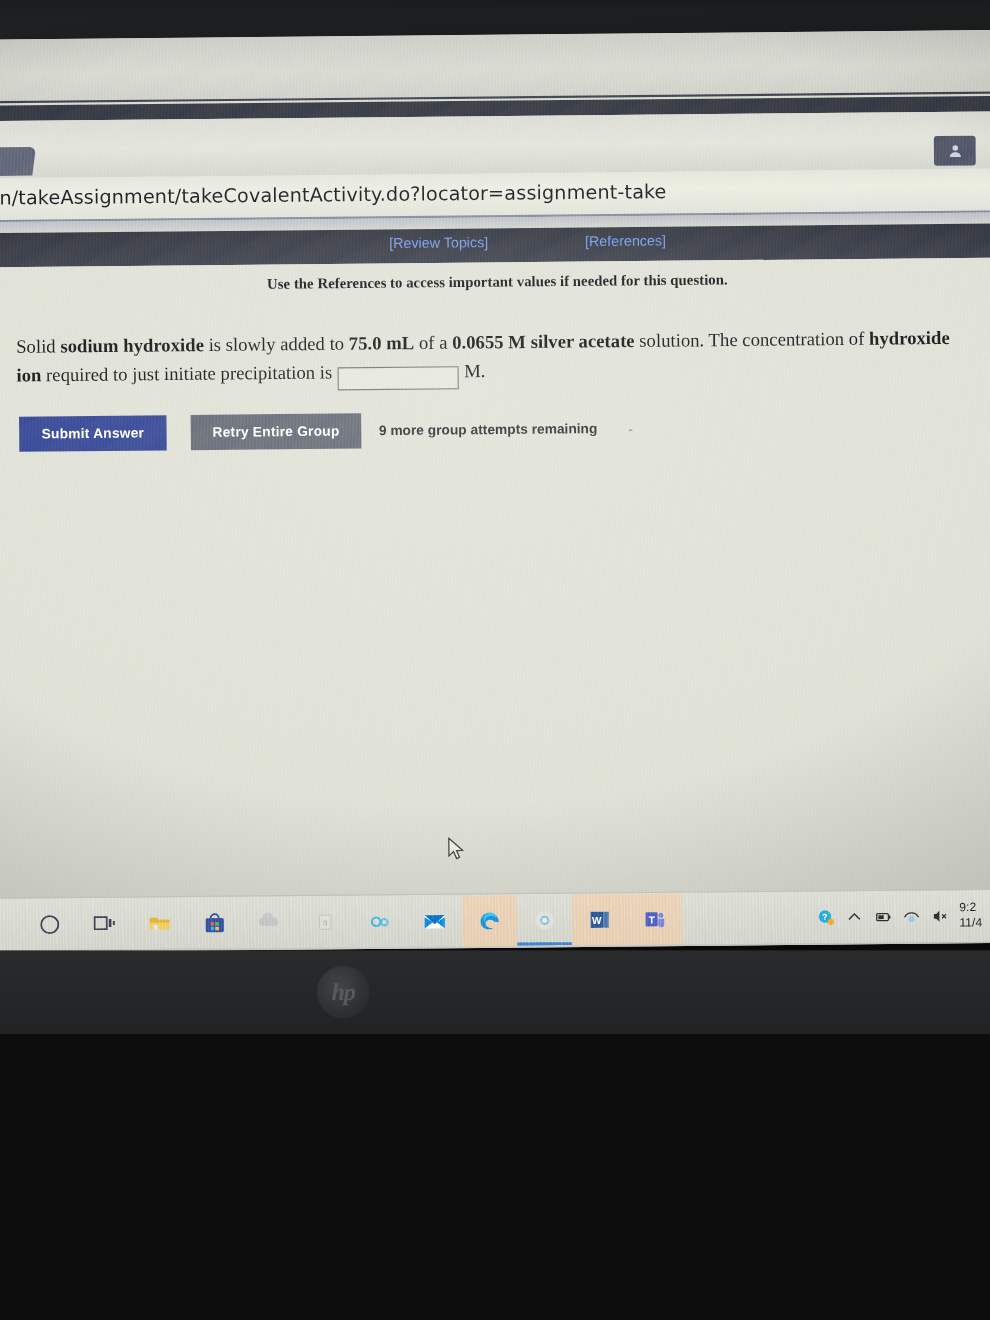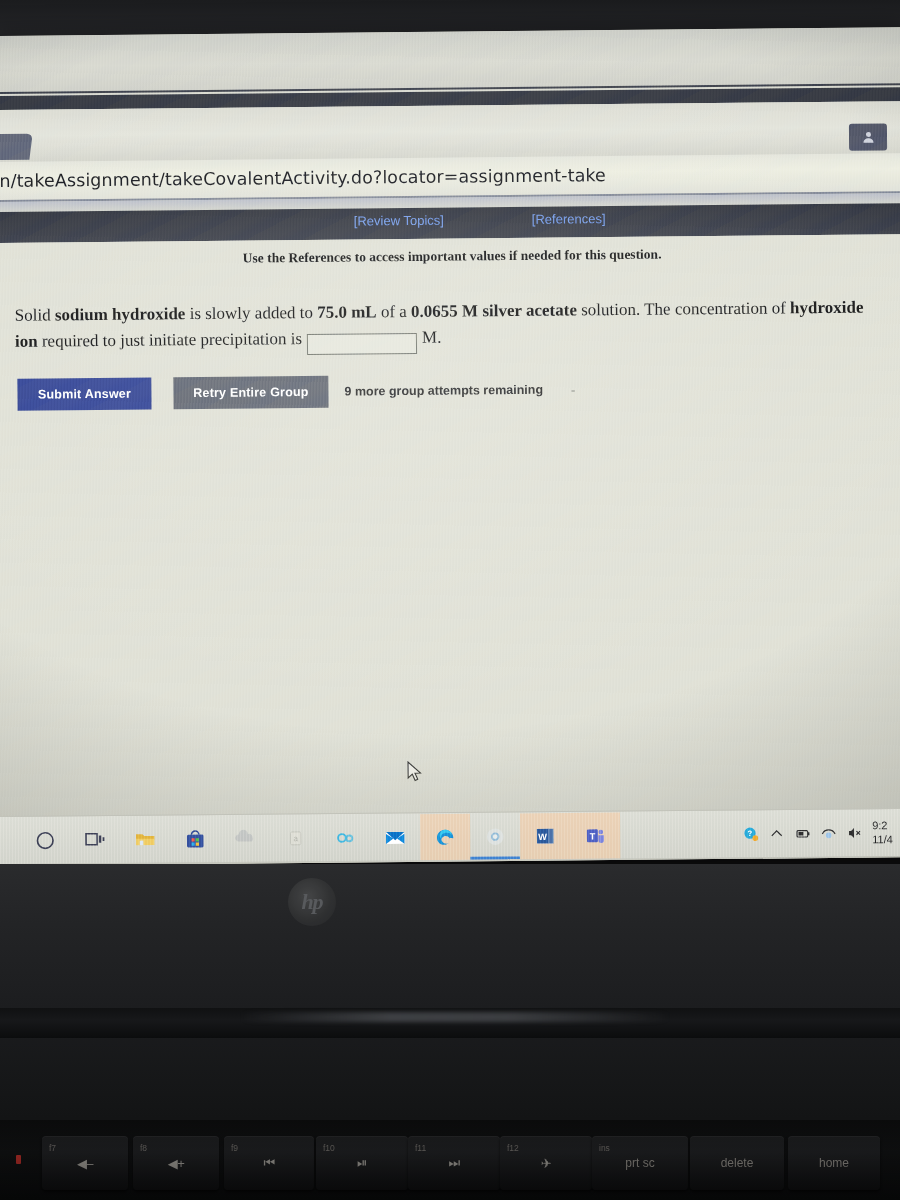--- a/index.html
+++ b/index.html
@@ -5,21 +5,21 @@
   * { margin:0; padding:0; box-sizing:border-box; }
   html,body { width:900px; height:1200px; overflow:hidden; }
   body {
     background:#0d0d0e;
     font-family:"Liberation Sans", sans-serif;
     position:relative;
   }
 
   
   #photo {
-    position:absolute; left:0; top:0; width:900px; height:1200px;
+    position:absolute; left:0; top:0; width:900px; height:940px;
     overflow:hidden;
   }
 
   
   .bezel-top {
     position:absolute; left:0; top:0; width:900px; height:40px;
     background:linear-gradient(180deg,#1b1c1e 0%,#222326 60%,#2c2d30 100%);
   }
 
   

